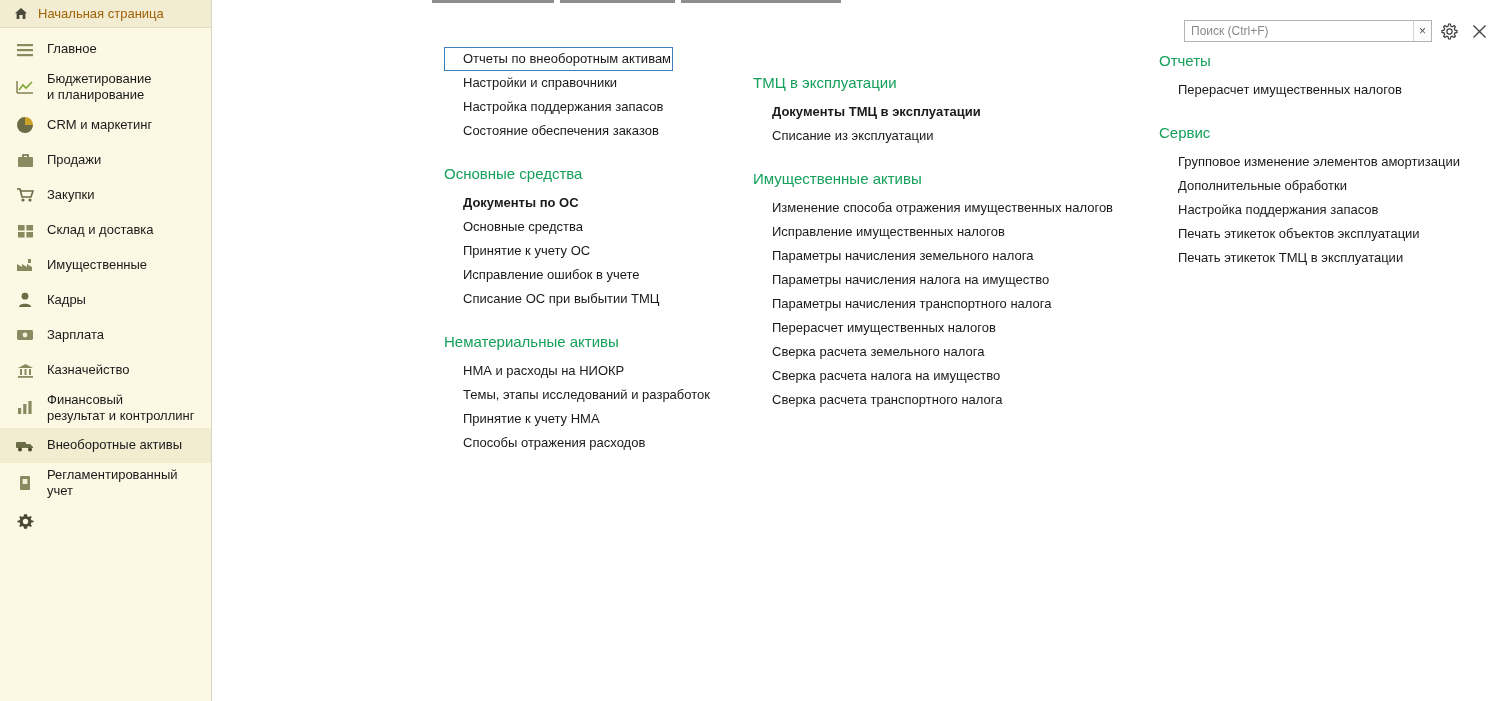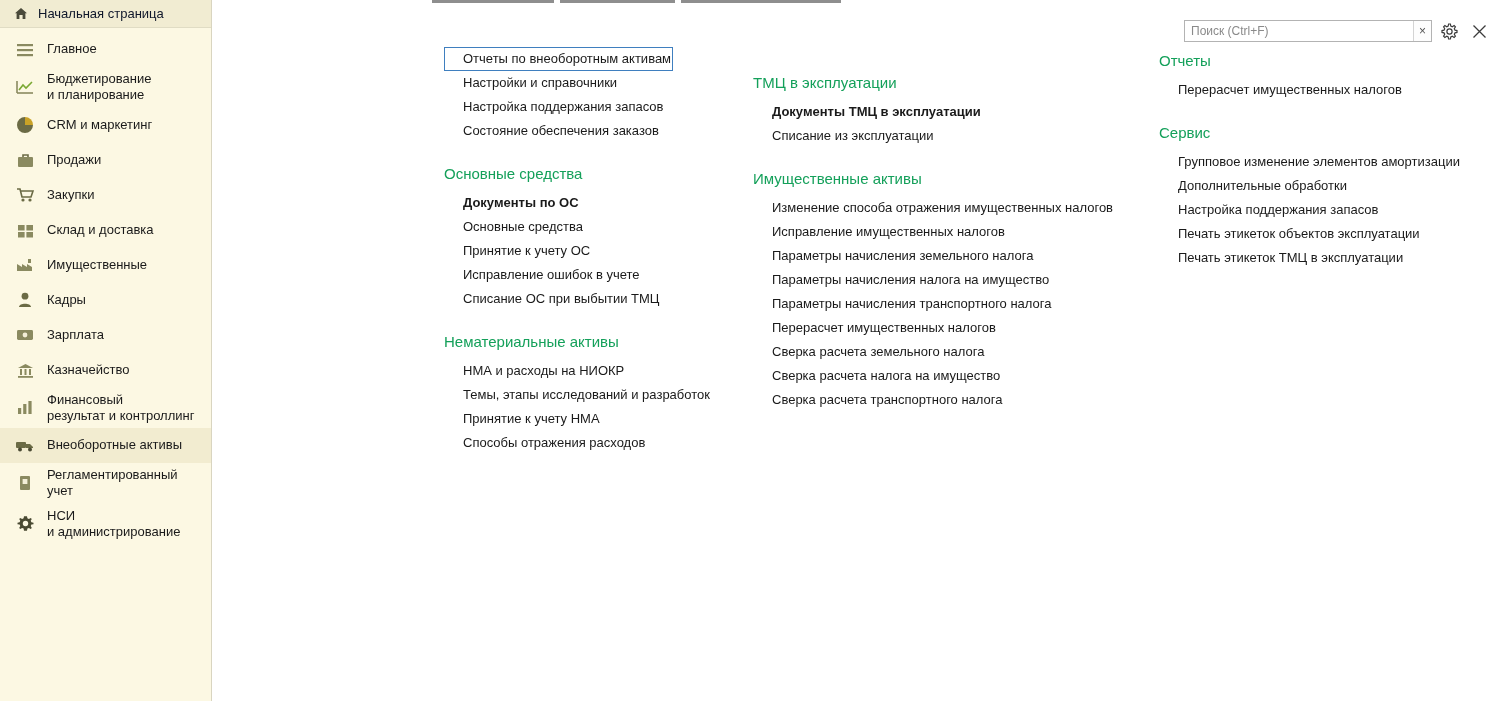--- a/index.html
+++ b/index.html
@@ -30,21 +30,21 @@
     flex: 0 0 212px;
     position: relative;
   }
   .sidebar-home {
     height: 28px;
     background: #f1ecd2;
     display: flex;
     align-items: center;
     padding-left: 12px;
     font-size: 13px;
-    color: #0f172a;
+    color: #a16207;
     border-bottom: 1px solid #e0dcc4;
   }
   .sidebar-home .ico {
     width: 18px; height: 16px;
     display: inline-flex;
     align-items: center;
     justify-content: center;
     margin-right: 8px;
     color: #4a4a3a;
   }
@@ -351,22 +351,20 @@
 учет</span>
       </div>
 
       <div class="side-item">
         <span class="ico">
           <svg width="17" height="17" viewBox="0 0 17 17">
               <path d="M8.5 1.2 L10 1.2 L10.4 3.3 L11.9 4 L13.7 2.9 L14.8 4 L13.7 5.8 L14.4 7.3 L16.5 7.7 L16.5 9.2 L14.4 9.6 L13.7 11.1 L14.8 12.9 L13.7 14 L11.9 12.9 L10.4 13.6 L10 15.7 L8.5 15.7 L7 15.7 L6.6 13.6 L5.1 12.9 L3.3 14 L2.2 12.9 L3.3 11.1 L2.6 9.6 L0.5 9.2 L0.5 7.7 L2.6 7.3 L3.3 5.8 L2.2 4 L3.3 2.9 L5.1 4 L6.6 3.3 L7 1.2 Z" fill="#4a4a33"></path>
               <circle cx="8.5" cy="8.45" r="2.7" fill="#fcf8e3"></circle>
             </svg>
         </span>
-        <span class="lbl">НСИ
-и администрирование</span>
       </div>
 
     </div>
   </div>
 
   <div class="main">
 
     <div class="tabstrip">
       <div class="tabseg" style="left:8px;  width:122px;"></div>
       <div class="tabseg" style="left:136px; width:115px;"></div>

